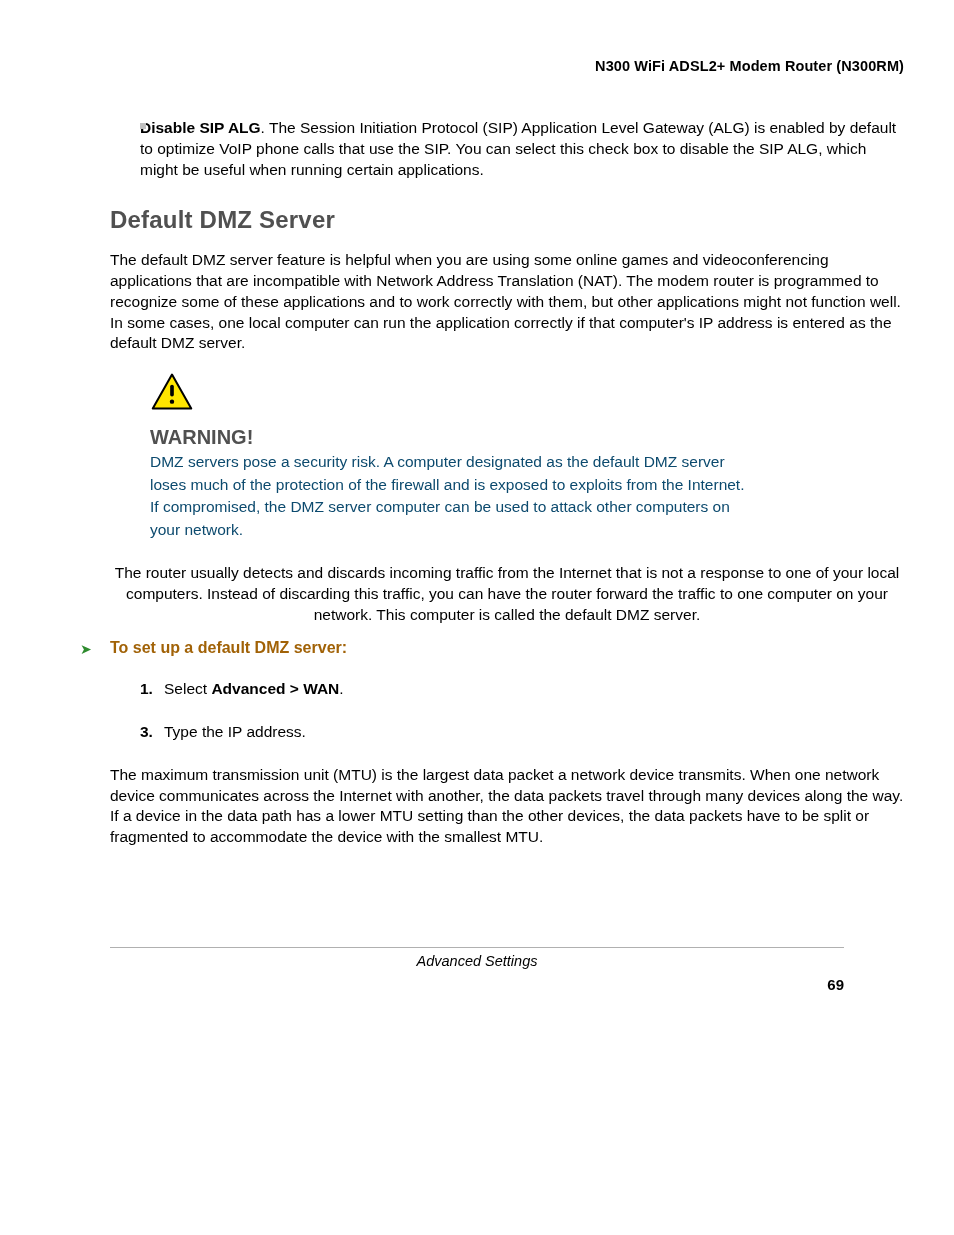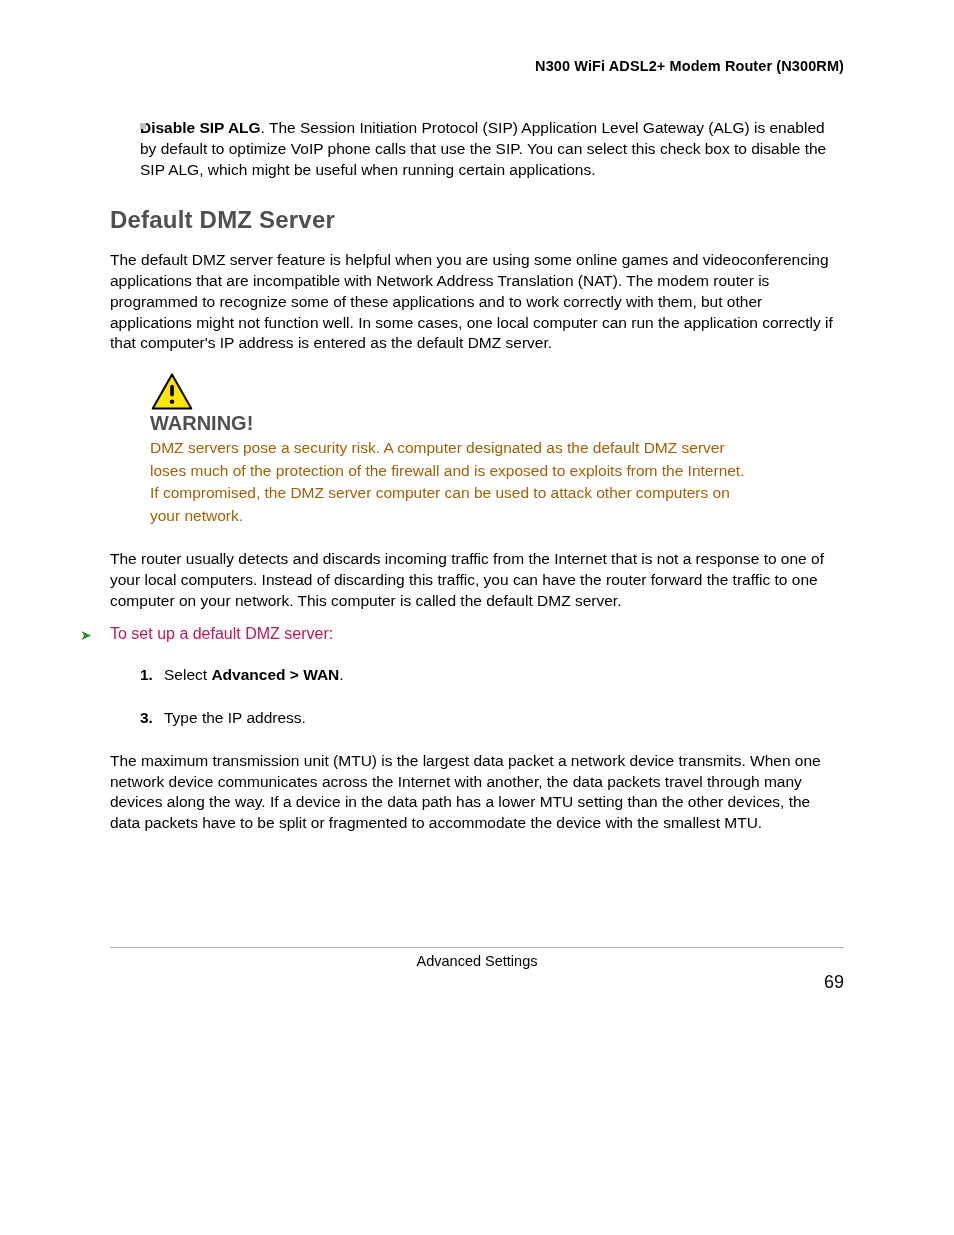--- a/index.html
+++ b/index.html
@@ -7,21 +7,21 @@
     padding: 0;
     background: #ffffff;
   }
   .page {
     width: 954px;
     height: 1023px;
     position: relative;
     font-family: Arial, Helvetica, sans-serif;
     color: #000000;
     box-sizing: border-box;
-    padding: 58px 110px 0 110px;
+    padding: 58px 50px 0 110px;
   }
   .header {
     text-align: right;
     font-weight: bold;
     font-size: 14.5px;
     margin-bottom: 44px;
     letter-spacing: 0.1px;
   }
   .body-text {
     font-size: 15.5px;
@@ -58,46 +58,46 @@
   .warning-icon svg {
     width: 44px;
     height: 40px;
     display: block;
   }
   .warning-title {
     font-family: "Trebuchet MS", "Segoe UI", sans-serif;
     font-weight: bold;
     font-size: 20px;
     color: #505050;
-    margin-top: 0;
+    margin-top: 14px;
   }
   .warning-body {
     font-family: "Trebuchet MS", "Segoe UI", sans-serif;
     font-size: 15.5px;
-    color: #a16207;
+    color: #0c4a6e;
     line-height: 1.45;
     margin-top: 2px;
     max-width: 600px;
   }
   .proc-row {
     position: relative;
     margin: 14px 0 6px 0;
   }
   .proc-arrow {
     position: absolute;
     left: -30px;
     top: 2px;
     font-size: 14px;
     color: #2e8b2e;
   }
   .proc-title {
     font-family: Arial, Helvetica, sans-serif;
-    font-weight: normal;
+    font-weight: bold;
     font-size: 16px;
-    color: #be185d;
+    color: #a16207;
   }
   .steps {
     margin: 6px 0 0 30px;
   }
   .step {
     font-size: 15.5px;
     line-height: 1.34;
     margin: 22px 0;
   }
   .step-num {
@@ -113,27 +113,28 @@
     height: 1px;
     background: #b0b0b0;
   }
   .footer-center {
     position: absolute;
     left: 0; right: 0;
     bottom: 54px;
     text-align: center;
     font-size: 14.5px;
     color: #000;
+    font-style: italic;
   }
   .footer-pagenum {
     position: absolute;
     right: 110px;
     bottom: 30px;
-    font-size: 18px;
-    font-weight: normal;
+    font-size: 15px;
+    font-weight: bold;
     margin-top: 16px;
   }
 </style>
 </head>
 <body>
 
 <div class="page">
 
   <div class="header">N300 WiFi ADSL2+ Modem Router (N300RM)</div>
 
@@ -153,21 +154,21 @@
       <svg viewBox="0 0 48 42">
         <path d="M24 2 L45 39 L3 39 Z" fill="#ffe500" stroke="#000" stroke-width="2.2" stroke-linejoin="round"></path>
         <rect x="22" y="13" width="4" height="13" rx="2" fill="#000"></rect>
         <circle cx="24" cy="31.5" r="2.4" fill="#000"></circle>
       </svg>
     </div>
     <div class="warning-title">WARNING!</div>
     <div class="warning-body">DMZ servers pose a security risk. A computer designated as the default DMZ server loses much of the protection of the firewall and is exposed to exploits from the Internet. If compromised, the DMZ server computer can be used to attack other computers on your network.</div>
   </div>
 
-  <p class="body-text" style="margin-top:22px;">The router usually detects and discards incoming traffic from the Internet that is not a response to one of your local computers. Instead of discarding this traffic, you can have the router forward the traffic to one computer on your network. This computer is called the default DMZ server.</p>
+  <p class="body-text" style="margin-top:22px;text-align:center;">The router usually detects and discards incoming traffic from the Internet that is not a response to one of your local computers. Instead of discarding this traffic, you can have the router forward the traffic to one computer on your network. This computer is called the default DMZ server.</p>
 
   <div class="proc-row">
     <span class="proc-arrow">➤</span>
     <span class="proc-title">To set up a default DMZ server:</span>
   </div>
 
   <div class="steps">
     <div class="step">
       <span class="step-num">1.</span><span>Select </span><span class="bold-inline">Advanced &gt; WAN</span><span>.</span>
     </div>

